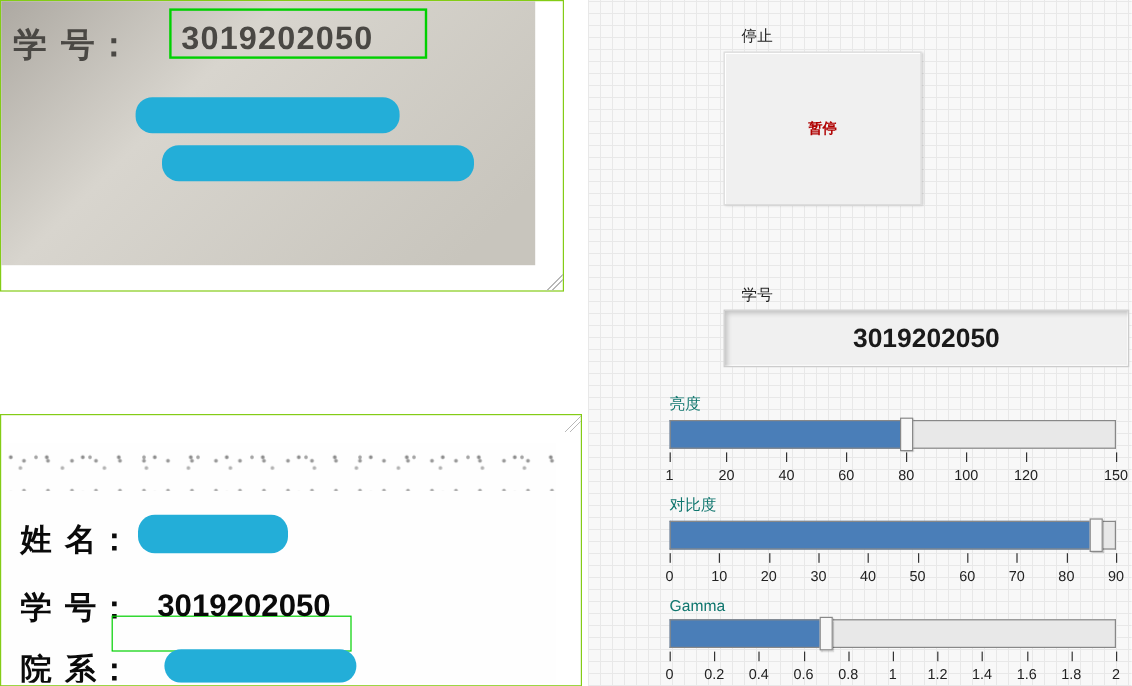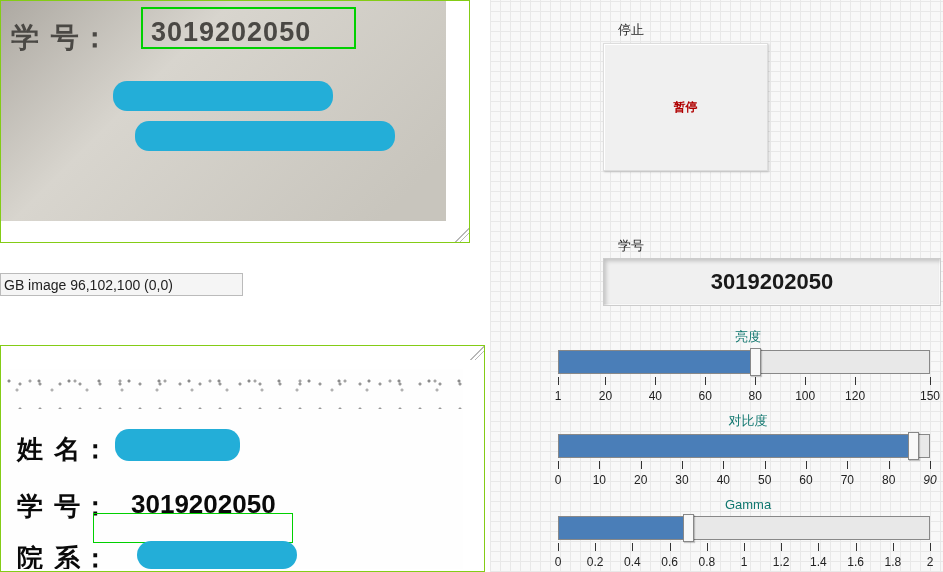--- a/index.html
+++ b/index.html
@@ -13,21 +13,21 @@
     }
     .grid-bg {
       position: absolute;
       top: 0; left: 490px; right: 0; bottom: 0;
       background-image: 
         repeating-linear-gradient(0deg, #e8e8e8 0, #e8e8e8 1px, transparent 1px, transparent 10px),
         repeating-linear-gradient(90deg, #e8e8e8 0, #e8e8e8 1px, transparent 1px, transparent 10px);
       background-color: #f8f8f8;
     }
     .left-col { position: absolute; left: 0; top: 0; width: 490px; height: 572px; }
-    .right-col { position: absolute; left: 490px; top: 0; width: 384px; height: 572px; text-align: center; }
+    .right-col { position: absolute; left: 490px; top: 0; width: 384px; height: 572px; }
     
     .img-panel {
       position: relative;
       background: #fff;
       border: 1px solid #84cc16;
     }
     .scroll-corner {
       position: absolute;
       width: 14px; height: 14px;
       right: 0; bottom: 0;
@@ -221,21 +221,20 @@
     <div class="doc-photo">
       <div class="doc-text" style="left:10px;top:18px;font-size:28px;">学 号：</div>
       <div class="greenbox" style="left:140px;top:6px;width:215px;height:42px;"></div>
       <div class="doc-text" style="left:150px;top:16px;font-size:27px;letter-spacing:1px;">3019202050</div>
       <div class="redact" style="left:112px;top:80px;width:220px;height:30px;"></div>
       <div class="redact" style="left:134px;top:120px;width:260px;height:30px;"></div>
     </div>
     <div class="scroll-corner"></div>
   </div>
 
-  <div class="statusbar">GB image 96,102,100   (0,0)</div>
 
   <div class="img-panel bottom-img">
     <div class="scroll-corner" style="top:0;bottom:auto;"></div>
     <div class="proc-photo">
       <div class="noise"></div>
       <div class="proc-text" style="left:14px;top:63px;font-size:26px;">姓 名：</div>
       <div class="redact" style="left:112px;top:60px;width:125px;height:32px;"></div>
       <div class="proc-text" style="left:14px;top:120px;font-size:26px;">学 号：</div>
       <div class="greenbox" style="left:90px;top:144px;width:200px;height:30px;border-width:1px;"></div>
       <div class="proc-text" style="left:128px;top:120px;font-size:26px;letter-spacing:0;">3019202050</div>
@@ -303,21 +302,21 @@
         <div class="tick-lbl" style="left: 165.333px;">40</div>
         <div class="tick-mk" style="left: 206.667px;"></div>
         <div class="tick-lbl" style="left: 206.667px;">50</div>
         <div class="tick-mk" style="left: 248px;"></div>
         <div class="tick-lbl" style="left: 248px;">60</div>
         <div class="tick-mk" style="left: 289.333px;"></div>
         <div class="tick-lbl" style="left: 289.333px;">70</div>
         <div class="tick-mk" style="left: 330.667px;"></div>
         <div class="tick-lbl" style="left: 330.667px;">80</div>
         <div class="tick-mk" style="left: 372px;"></div>
-        <div class="tick-lbl" style="left: 372px; font-style: italic;">90</div>
+        <div class="tick-lbl" style="left: 372px;">90</div>
       </div>
   </div>
 
   <div class="slider-block sb3">
     <div class="slider-label">Gamma</div>
     <div class="slider-track">
         <div class="track-fill" style="width: 130.2px;"></div>
         <div class="track-rest" style="width: 241.8px;"></div>
         <div class="thumb" style="left: 125.2px;"></div>
       </div>

